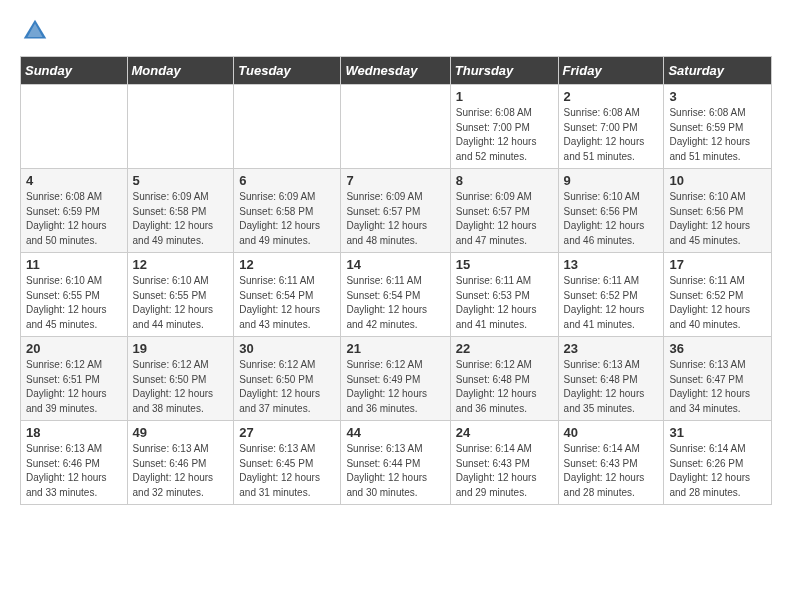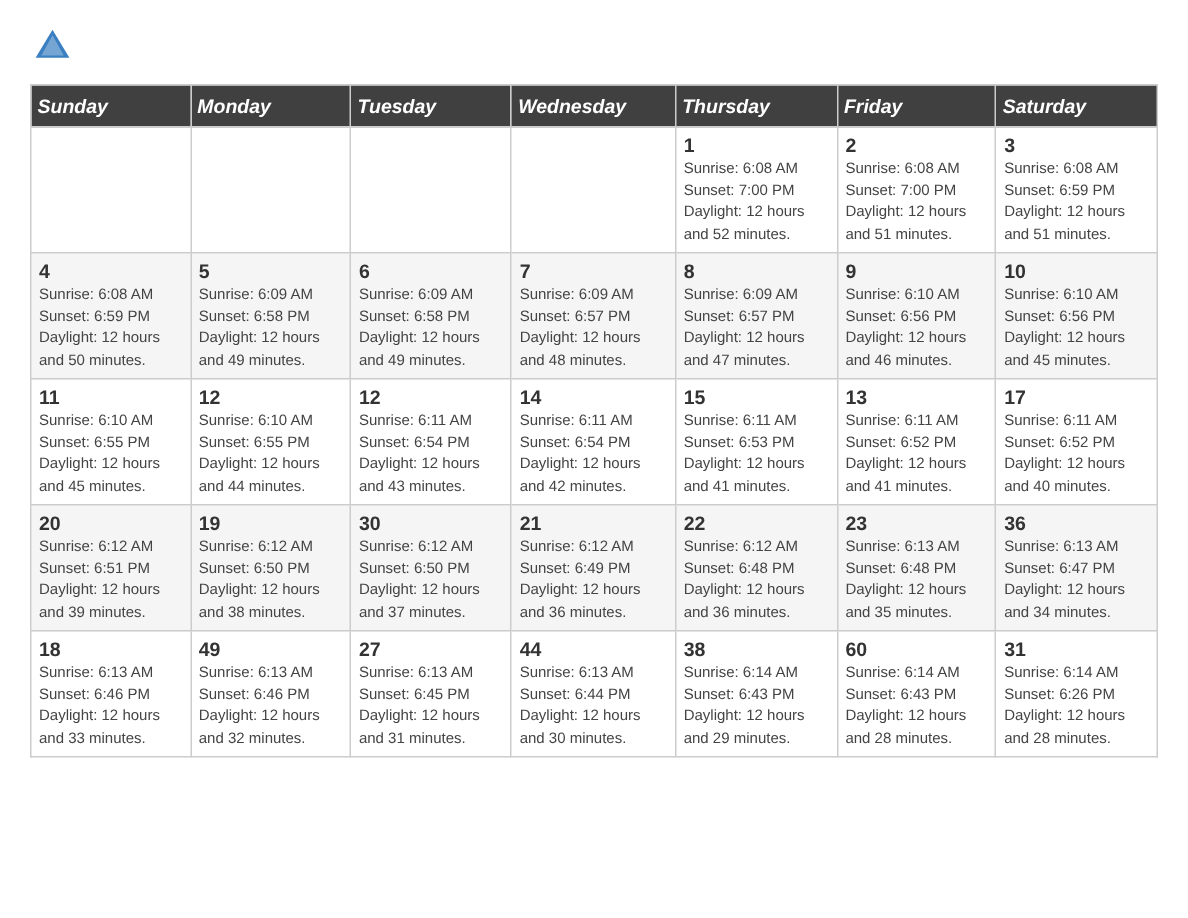--- a/index.html
+++ b/index.html
@@ -330,28 +330,28 @@
 and 31 minutes.</div>
         </td>
         <td>
           <span class="day-num">44</span>
           <div class="day-info">Sunrise: 6:13 AM
 Sunset: 6:44 PM
 Daylight: 12 hours
 and 30 minutes.</div>
         </td>
         <td>
-          <span class="day-num">38</span>
+          <span class="day-num">24</span>
           <div class="day-info">Sunrise: 6:14 AM
 Sunset: 6:43 PM
 Daylight: 12 hours
 and 29 minutes.</div>
         </td>
         <td>
-          <span class="day-num">60</span>
+          <span class="day-num">40</span>
           <div class="day-info">Sunrise: 6:14 AM
 Sunset: 6:43 PM
 Daylight: 12 hours
 and 28 minutes.</div>
         </td>
         <td>
           <span class="day-num">31</span>
           <div class="day-info">Sunrise: 6:14 AM
 Sunset: 6:26 PM
 Daylight: 12 hours

